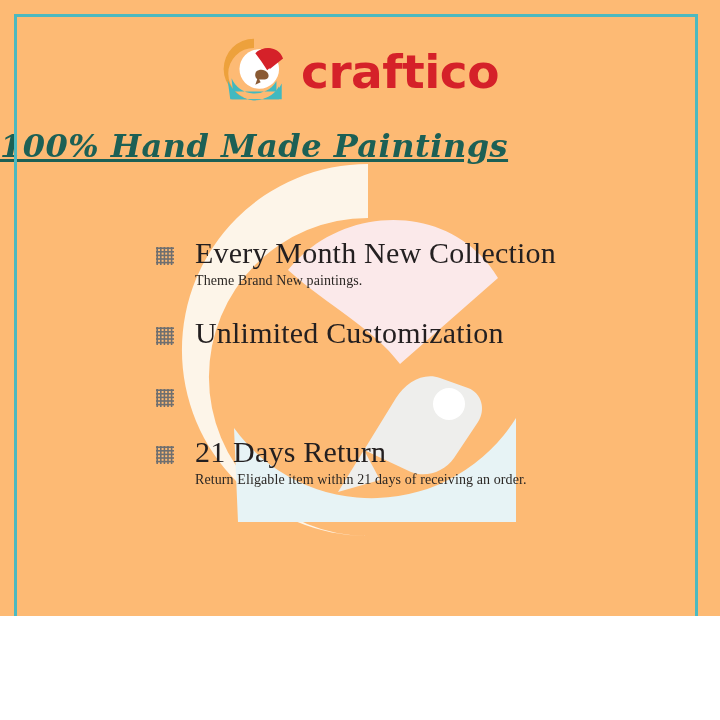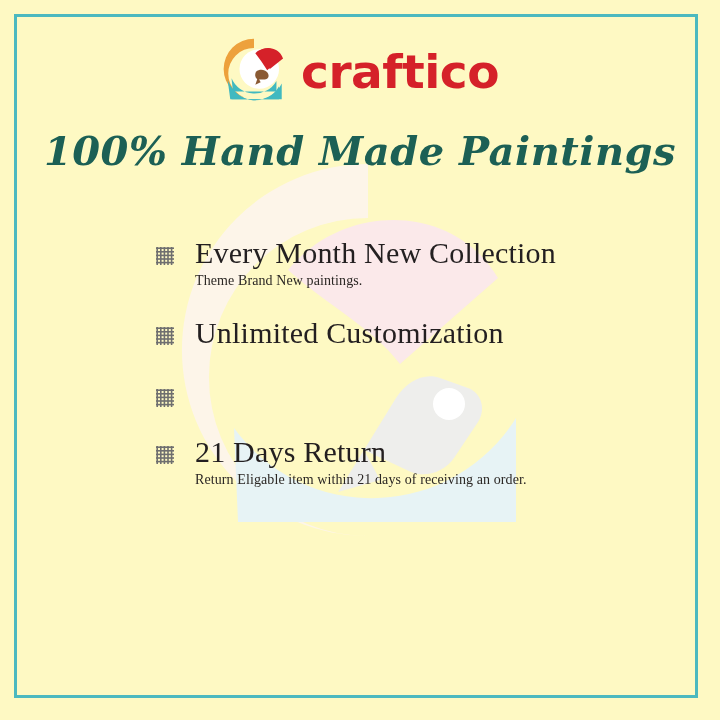--- a/index.html
+++ b/index.html
@@ -10,22 +10,22 @@
     width: 720px;
     height: 720px;
     background: #ffffff;
     font-family: "Liberation Serif", serif;
     overflow: hidden;
   }
 
   #page {
     position: relative;
     width: 720px;
-    height: 720px;
-    background: #fef9c3;
+    height: 616px;
+    background: #fdba74;
     overflow: hidden;
   }
 
   
   .frame {
     position: absolute;
     left: 14px;
     top: 14px;
     width: 684px;
     height: 684px;
@@ -80,30 +80,31 @@
     position: relative;
     top: 2px;
   }
 
   
   .headline {
     position: absolute;
     left: 0;
     top: 128px;
     width: 720px;
-    text-align: center;
+    text-align: left;
     font-family: "DejaVu Serif", serif;
     font-style: italic;
     font-weight: 700;
-    font-size: 40px;
+    font-size: 32px;
     line-height: 1.15;
     color: #1c6055;
     letter-spacing: 0.5px;
     z-index: 3;
     white-space: nowrap;
+    text-decoration: underline;
   }
 
   
   .features {
     position: absolute;
     left: 154px;
     top: 236px;
     width: 470px;
     z-index: 3;
   }

